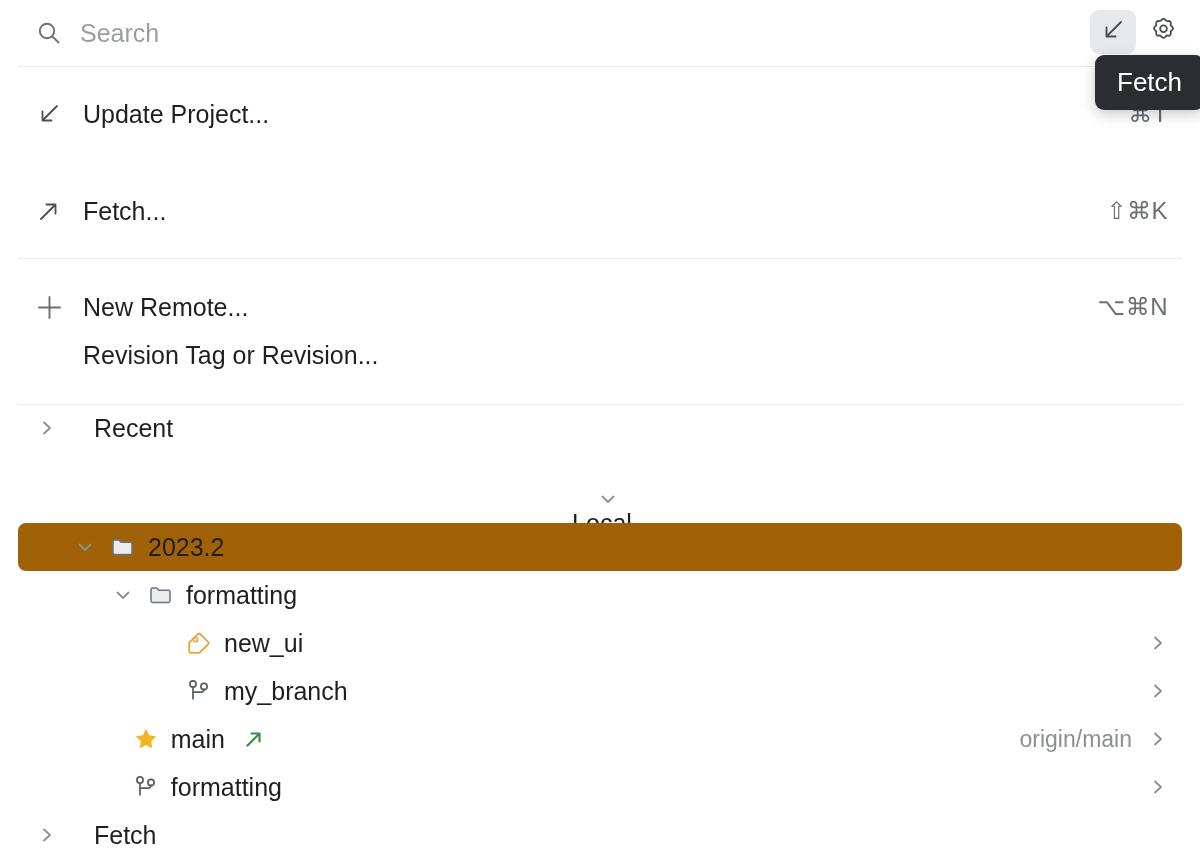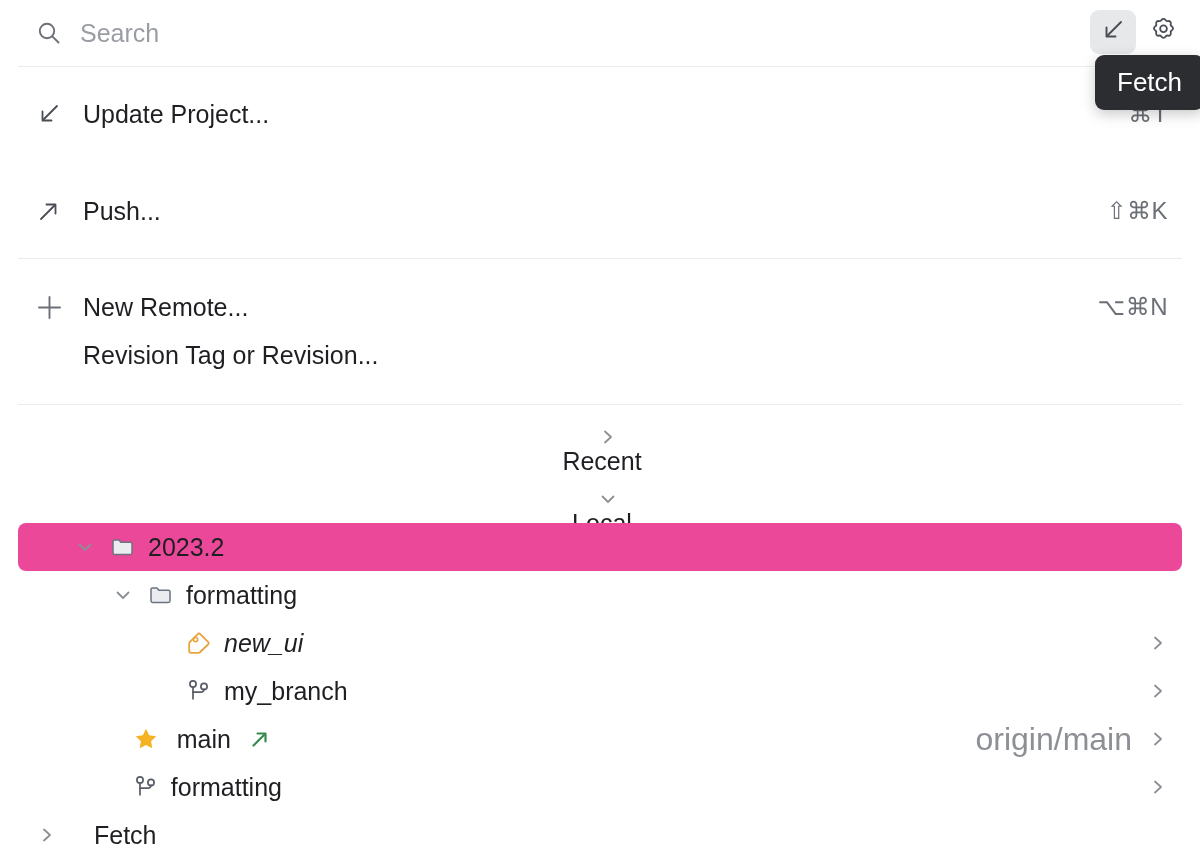--- a/index.html
+++ b/index.html
@@ -70,35 +70,35 @@
     font-size: 24px; color: #6b6f76;
     white-space: nowrap; letter-spacing: 0.5px;
   }
 
   
   .tree-row {
     position: absolute; left: 18px; width: 1164px; height: 48px;
     display: flex; align-items: center; cursor: pointer;
     border-radius: 8px;
   }
-  .tree-row.selected { background: #ec4899; }
+  .tree-row.selected { background: #a16207; }
   .twisty {
     width: 26px; min-width: 26px; height: 26px;
     display: flex; align-items: center; justify-content: center;
   }
   .t-icon {
     width: 30px; min-width: 30px; height: 26px;
     display: flex; align-items: center; justify-content: center;
   }
   .t-label { font-size: 25px; color: #1e1f22; white-space: nowrap; }
   .t-right {
     margin-left: auto; display: flex; align-items: center; gap: 16px;
     margin-right: 14px;
   }
-  .t-tracking { font-size: 32px; color: #8c8f94; }
+  .t-tracking { font-size: 23px; color: #8c8f94; }
   .outgoing { margin-left: 18px; display:flex; align-items:center; }
 
   
   .tooltip {
     position: absolute; left: 1095px; top: 55px;
     background: #2b2d30; color: #ffffff;
     border-radius: 9px;
     padding: 12px 22px;
     font-size: 26px;
     white-space: nowrap;
@@ -154,21 +154,21 @@
   </div>
 
 
   <div class="menu-item" style="top:187px">
     <span class="mi-icon">
       <svg width="26" height="26" viewBox="0 0 26 26" fill="none">
         <line x1="5" y1="21" x2="18.5" y2="7.5" stroke="#4a4d55" stroke-width="1.8" stroke-linecap="round"></line>
         <polyline points="10.5,6.5 19.5,6.5 19.5,15.5" stroke="#4a4d55" stroke-width="1.8" stroke-linecap="round" stroke-linejoin="round" fill="none"></polyline>
       </svg>
     </span>
-    <span class="mi-label">Push...</span>
+    <span class="mi-label">Fetch...</span>
     <span class="mi-shortcut">⇧⌘K</span>
   </div>
 
   <div class="sep sep-2"></div>
 
   <div class="menu-item" style="top:283px">
     <span class="mi-icon">
       <svg width="27" height="27" viewBox="0 0 27 27" fill="none">
         <line x1="13.5" y1="3" x2="13.5" y2="24" stroke="#6b6f76" stroke-width="1.9" stroke-linecap="round"></line>
         <line x1="3" y1="13.5" x2="24" y2="13.5" stroke="#6b6f76" stroke-width="1.9" stroke-linecap="round"></line>
@@ -180,21 +180,21 @@
 
   <div class="menu-item" style="top:331px">
     <span class="mi-icon"></span>
     <span class="mi-label">Revision Tag or Revision...</span>
     <span class="mi-shortcut"></span>
   </div>
 
   <div class="sep sep-3"></div>
 
   <div id="tree-host">
-      <div class="tree-row" style="top: 427px; flex-direction: column;">
+      <div class="tree-row" style="top: 404px;">
         <span class="twisty" style="margin-left: 16px;">
           <svg width="20" height="20" viewBox="0 0 20 20" fill="none">
             <polyline points="7,4.5 13,10 7,15.5" stroke="#8c8f94" stroke-width="1.8" stroke-linecap="round" stroke-linejoin="round" fill="none"></polyline>
           </svg>
         </span>
         <span class="t-icon" style="margin-left: 0px;"></span>
         <span class="t-label" style="margin-left: 4px;">Recent</span>
         <span class="t-right"></span>
       </div>
       <div class="tree-row" style="top: 489px; flex-direction: column;">
@@ -228,21 +228,21 @@
           </svg>
         </span>
         <span class="t-icon" style="margin-left: 10px;">
           <svg width="26" height="26" viewBox="0 0 26 26" fill="none">
             <path d="M3 7.5a1.6 1.6 0 0 1 1.6-1.6h4.3l2 2.3h9.5A1.6 1.6 0 0 1 22 9.8v9A1.6 1.6 0 0 1 20.4 20.4H4.6A1.6 1.6 0 0 1 3 18.8Z" fill="#ebecf0" stroke="#6b7280" stroke-width="1.5" stroke-linejoin="round"></path>
           </svg>
         </span>
         <span class="t-label" style="margin-left: 10px;">formatting</span>
         <span class="t-right"></span>
       </div>
-      <div class="tree-row" style="top: 619px; font-style: italic;">
+      <div class="tree-row" style="top: 619px;">
         <span class="twisty" style="margin-left: 130px;"></span>
         <span class="t-icon" style="margin-left: 10px;">
           <svg width="26" height="26" viewBox="0 0 26 26" fill="none">
             <path d="M13.4 3.2H21a1.8 1.8 0 0 1 1.8 1.8v7.6a1.8 1.8 0 0 1-.53 1.27l-8 8a1.8 1.8 0 0 1-2.54 0L3.9 14.07a1.8 1.8 0 0 1 0-2.55l8.23-7.79a1.8 1.8 0 0 1 1.27-.53Z" stroke="#e8a33d" stroke-width="1.8" stroke-linejoin="round" fill="none" transform="rotate(180 13 13)"></path>
             <circle cx="9.6" cy="9.6" r="2.1" stroke="#e8a33d" stroke-width="1.6" fill="none"></circle>
           </svg>
         </span>
         <span class="t-label" style="margin-left: 10px;">new_ui</span>
         <span class="t-right">
           <span style="display: flex;">
@@ -271,21 +271,21 @@
           </span>
         </span>
       </div>
       <div class="tree-row" style="top: 715px;">
         <span class="twisty" style="margin-left: 76.8px;"></span>
         <span class="t-icon" style="margin-left: 10px;">
           <svg width="26" height="26" viewBox="0 0 24 24">
             <path d="M12 2.6l2.9 5.9 6.5.95-4.7 4.6 1.1 6.5L12 17.5l-5.8 3.05 1.1-6.5-4.7-4.6 6.5-.95Z" fill="#f5b324"></path>
           </svg>
         </span>
-        <span class="t-label" style="margin-left: 16px;">main</span>
+        <span class="t-label" style="margin-left: 10px;">main</span>
         <span class="outgoing">
           <svg width="22" height="22" viewBox="0 0 22 22" fill="none">
             <line x1="4.5" y1="17.5" x2="15.5" y2="6.5" stroke="#3a8a4f" stroke-width="2.2" stroke-linecap="round"></line>
             <polyline points="8.5,5.5 16.5,5.5 16.5,13.5" stroke="#3a8a4f" stroke-width="2.2" stroke-linecap="round" stroke-linejoin="round" fill="none"></polyline>
           </svg>
         </span>
         <span class="t-right">
           <span class="t-tracking">origin/main</span>
           <span style="display: flex;">
             <svg width="20" height="20" viewBox="0 0 20 20" fill="none">

